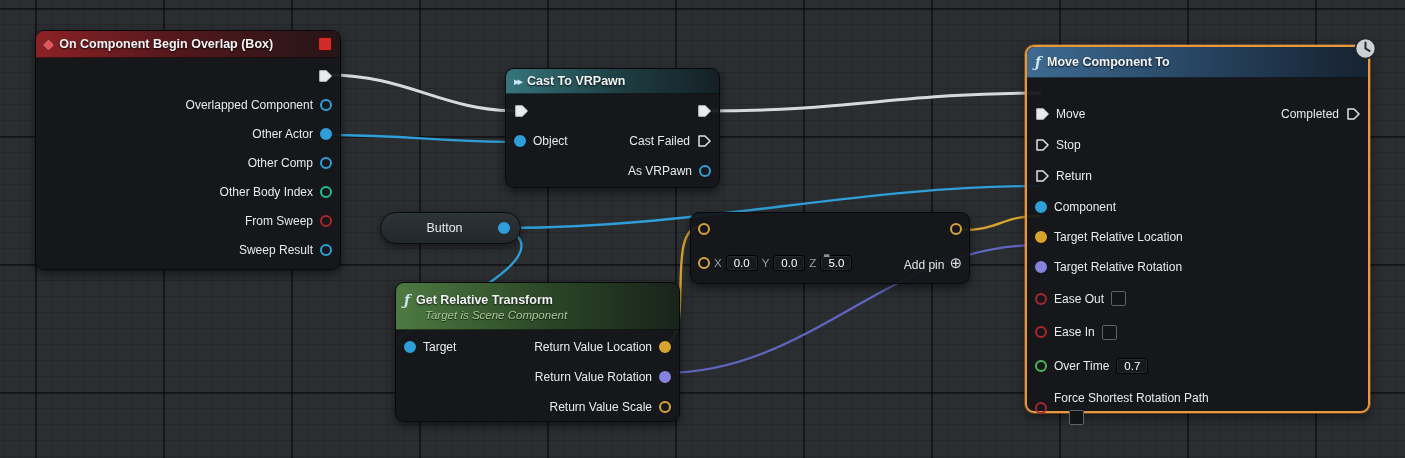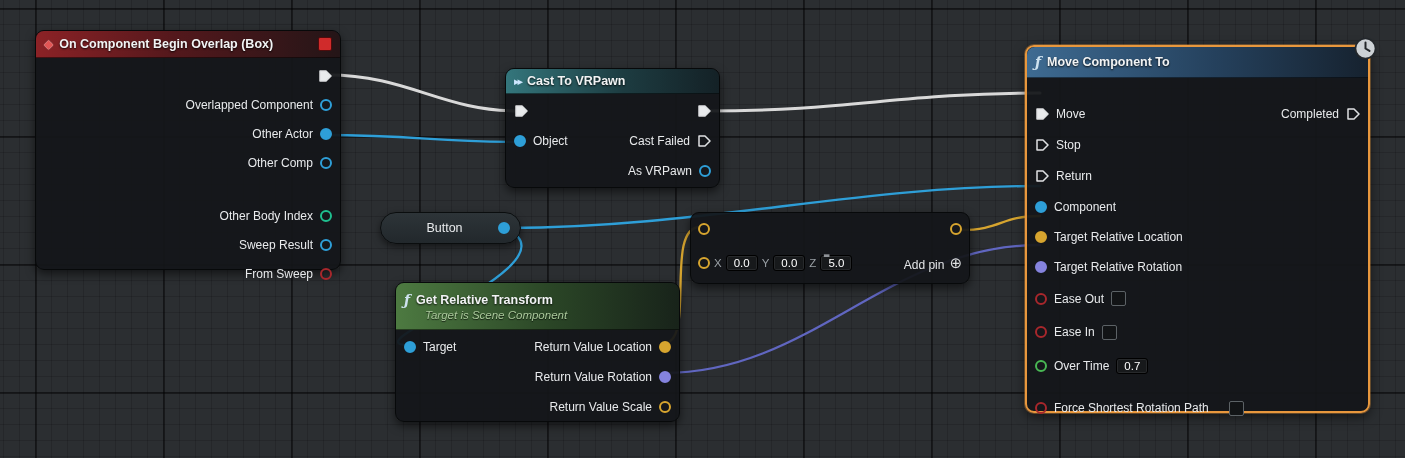--- a/index.html
+++ b/index.html
@@ -104,31 +104,31 @@
         <span class="pin" style="--c:#2e9fd8"></span>
       </div>
       <div class="row out" style="height:29px;">
         <span class="lbl">Other Actor</span>
         <span class="pin filled" style="--c:#2e9fd8"></span>
       </div>
       <div class="row out" style="height:29px;">
         <span class="lbl">Other Comp</span>
         <span class="pin" style="--c:#2e9fd8"></span>
       </div>
-      <div class="row out" style="height:29px;margin-top:24px;">
+      <div class="row out" style="height:29px;">
         <span class="lbl">Other Body Index</span>
         <span class="pin" style="--c:#1fbf8f"></span>
       </div>
       <div class="row out" style="height:29px;">
+        <span class="lbl">From Sweep</span>
+        <span class="pin" style="--c:#a8272c"></span>
+      </div>
+      <div class="row out" style="height:29px;">
         <span class="lbl">Sweep Result</span>
         <span class="pin" style="--c:#2e9fd8"></span>
-      </div>
-      <div class="row out" style="height:29px;">
-        <span class="lbl">From Sweep</span>
-        <span class="pin" style="--c:#a8272c"></span>
       </div>
     </div>
   </div>
 
   <div class="node" style="left:505px;top:68px;width:215px;height:120px;">
     <div class="hd hd-cast" style="height:24px;">
       <span class="ic-cast">▸▸</span>
       <span class="title">Cast To VRPawn</span>
     </div>
     <div style="padding-top:2px;">
@@ -275,21 +275,21 @@
         <span class="lbl">Ease In</span>
         <span class="checkbox"></span>
       </div>
       <div class="row" style="height:34px;">
         <span class="pin" style="--c:#49b854"></span>
         <span class="lbl">Over Time</span>
         <span class="valbox">0.7</span>
       </div>
       <div class="row" style="height:50px;">
         <span class="pin" style="--c:#a8272c"></span>
-        <span style="display:flex;flex-direction:row;gap:5px;">
+        <span style="display:flex;flex-direction:column;gap:5px;">
           <span class="lbl">Force Shortest Rotation Path</span>
           <span class="checkbox" style="margin-left:15px;"></span>
         </span>
       </div>
     </div>
   </div>
 
 </div>
 
 </body></html>

